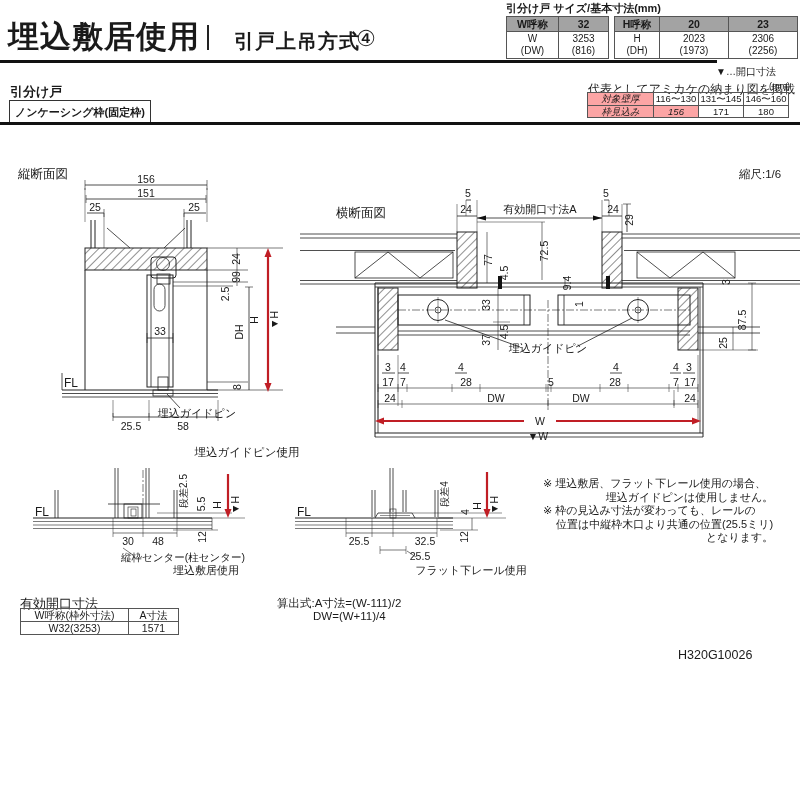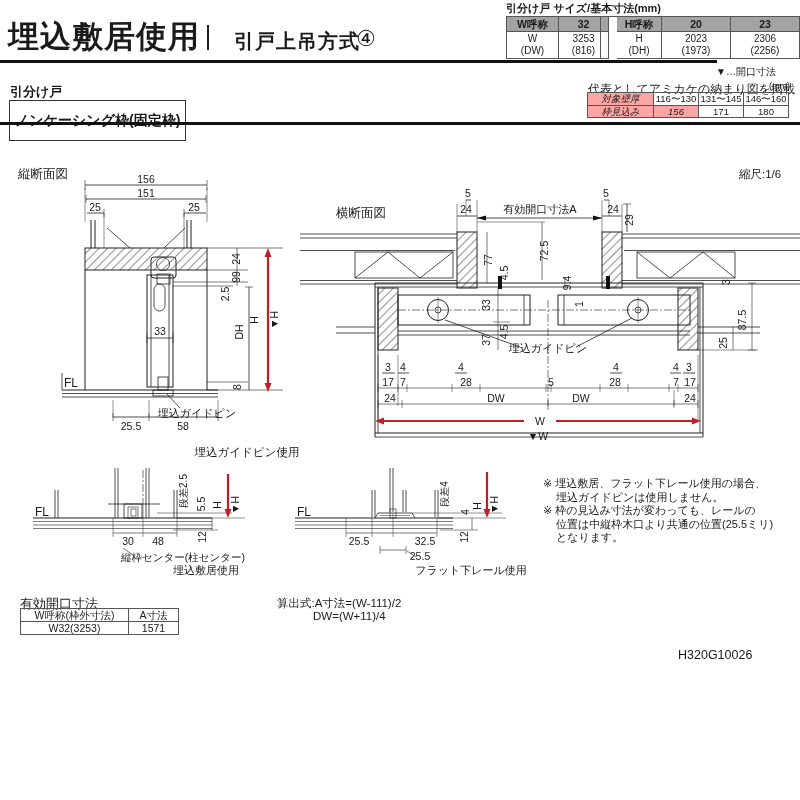--- a/index.html
+++ b/index.html
@@ -6,40 +6,40 @@
   body{font-family:"Liberation Sans","DejaVu Sans",sans-serif;color:#1a1a1a;}
   .page{position:relative;width:800px;height:800px;background:#fff;overflow:hidden;}
   .abs{position:absolute;}
   .title{left:8px;top:16px;font-size:31px;font-weight:800;letter-spacing:1px;}
   .tsep{left:207px;top:25px;width:2px;height:25px;background:#222;}
   .subtitle{left:234px;top:28px;font-size:20px;font-weight:700;letter-spacing:1px;}
   .subnum{left:356px;top:26px;font-size:22px;font-weight:400;}
   .rule-a{left:0;top:60px;width:717px;height:3px;background:#111;}
   .rule-b{left:0;top:122px;width:800px;height:2.5px;background:#111;}
   .door-type{left:10px;top:83px;font-size:13px;font-weight:700;}
-  .frame-box{left:9px;top:100px;font-size:14px;font-weight:700;border:1.5px solid #333;padding:12px 5px;line-height:15px;}
+  .frame-box{left:9px;top:100px;font-size:11px;font-weight:700;border:1.5px solid #333;padding:4px 5px;line-height:15px;}
   .size-caption{left:506px;top:1px;font-size:11px;font-weight:700;}
   .grid{display:grid;border-top:1px solid #555;border-left:1px solid #555;}
   .grid>div{border-right:1px solid #555;border-bottom:1px solid #555;text-align:center;overflow:hidden;}
   .wtab{left:506px;top:16px;grid-template-columns:52px 50px;font-size:10px;}
-  .htab{left:600px;top:16px;grid-template-columns:45px 69px 69px;font-size:10px;padding-left:16px;}
+  .htab{left:614px;top:16px;grid-template-columns:45px 69px 69px;font-size:10px;}
   .sz-h{height:14px;line-height:14px;font-weight:700;background:#a3a3a3;font-size:10.5px;}
   .sz-v{height:25px;line-height:11.5px;padding-top:1px;}
   .legend{left:716px;top:65px;font-size:10px;}
   .wall-note{left:588px;top:81px;font-size:12px;}
   .wall-unit{left:769px;top:81px;font-size:9px;}
   .walltab{left:587px;top:92px;grid-template-columns:66px 45px 45px 45px;font-size:9.5px;}
   .walltab>div{height:11.5px;line-height:11.5px;}
   .gray{background:#fca5a5;font-style:italic;}
   .sec-label{font-size:12.5px;}
   .sec-v{left:18px;top:166px;}
   .sec-h{left:336px;top:166px;margin-top:39px;}
   .scale{left:739px;top:167px;font-size:11.5px;}
   .notes{left:543px;top:477px;font-size:11px;line-height:13.5px;}
-  .notes .indent{padding-left:13px;}
+  .notes .indent{padding-left:13px;text-align:right;}
   .open-caption{left:20px;top:595px;font-size:13px;}
   .opentab{left:20px;top:608px;grid-template-columns:108px 50px;font-size:10.5px;}
   .opentab>div{height:12px;line-height:12px;}
   .formula1{left:277px;top:596px;font-size:11.5px;}
   .formula2{left:313px;top:610px;font-size:11.5px;}
   .doc-num{left:678px;top:648px;font-size:12.5px;}
   svg{position:absolute;overflow:hidden;}
   svg line,svg rect,svg circle,svg path,svg polyline{stroke:#222;fill:none;}
   .ln{stroke-width:1;}
   .ln8{stroke-width:.8;}

